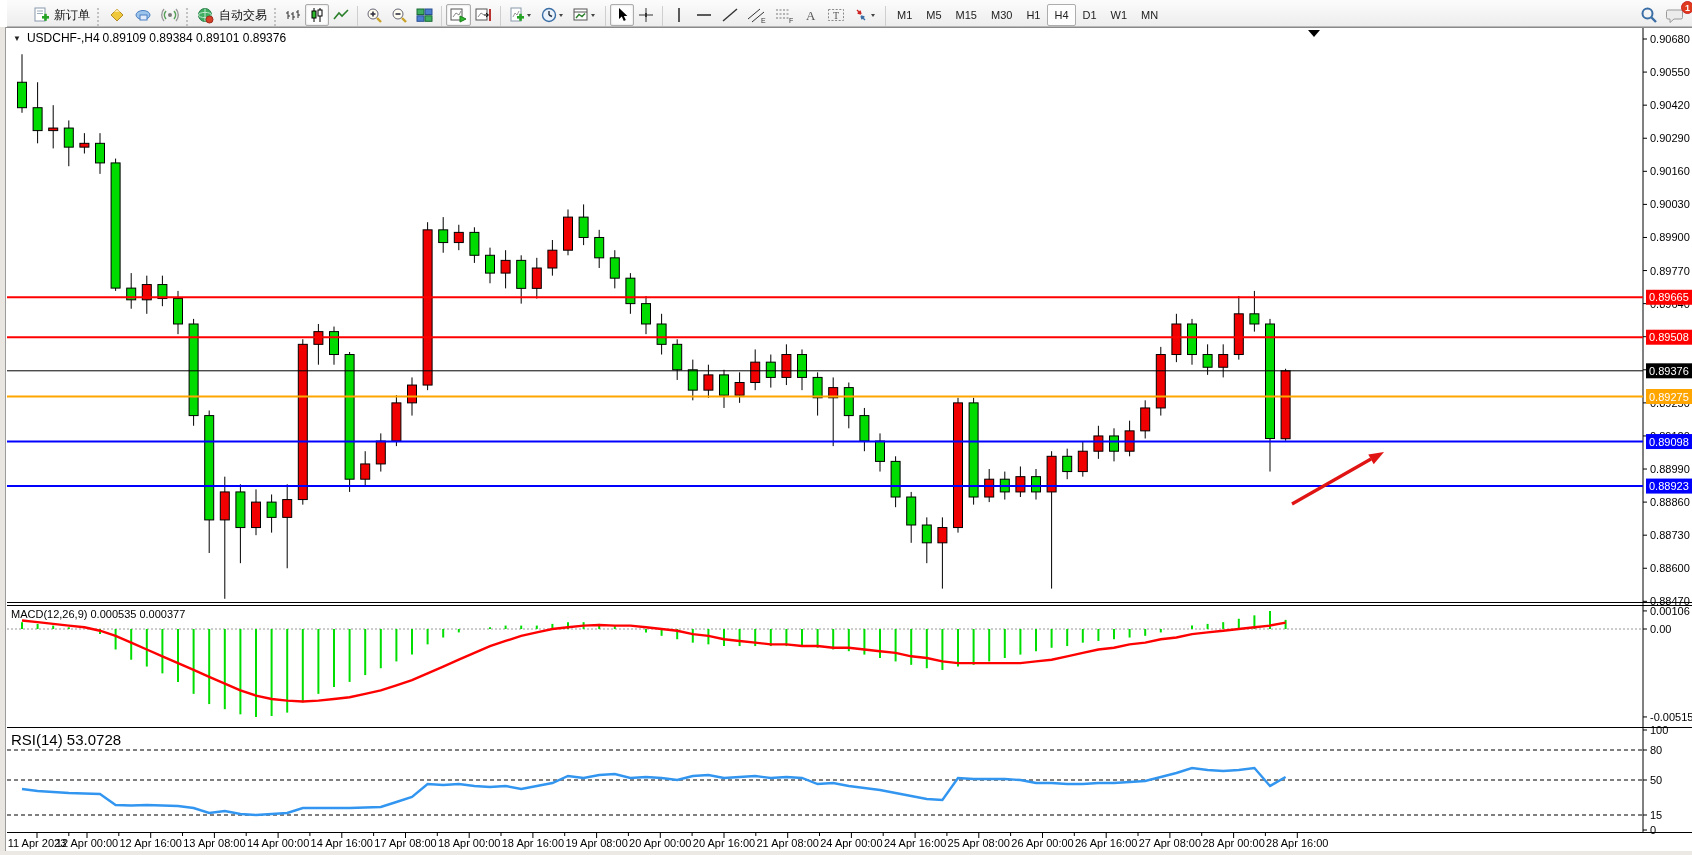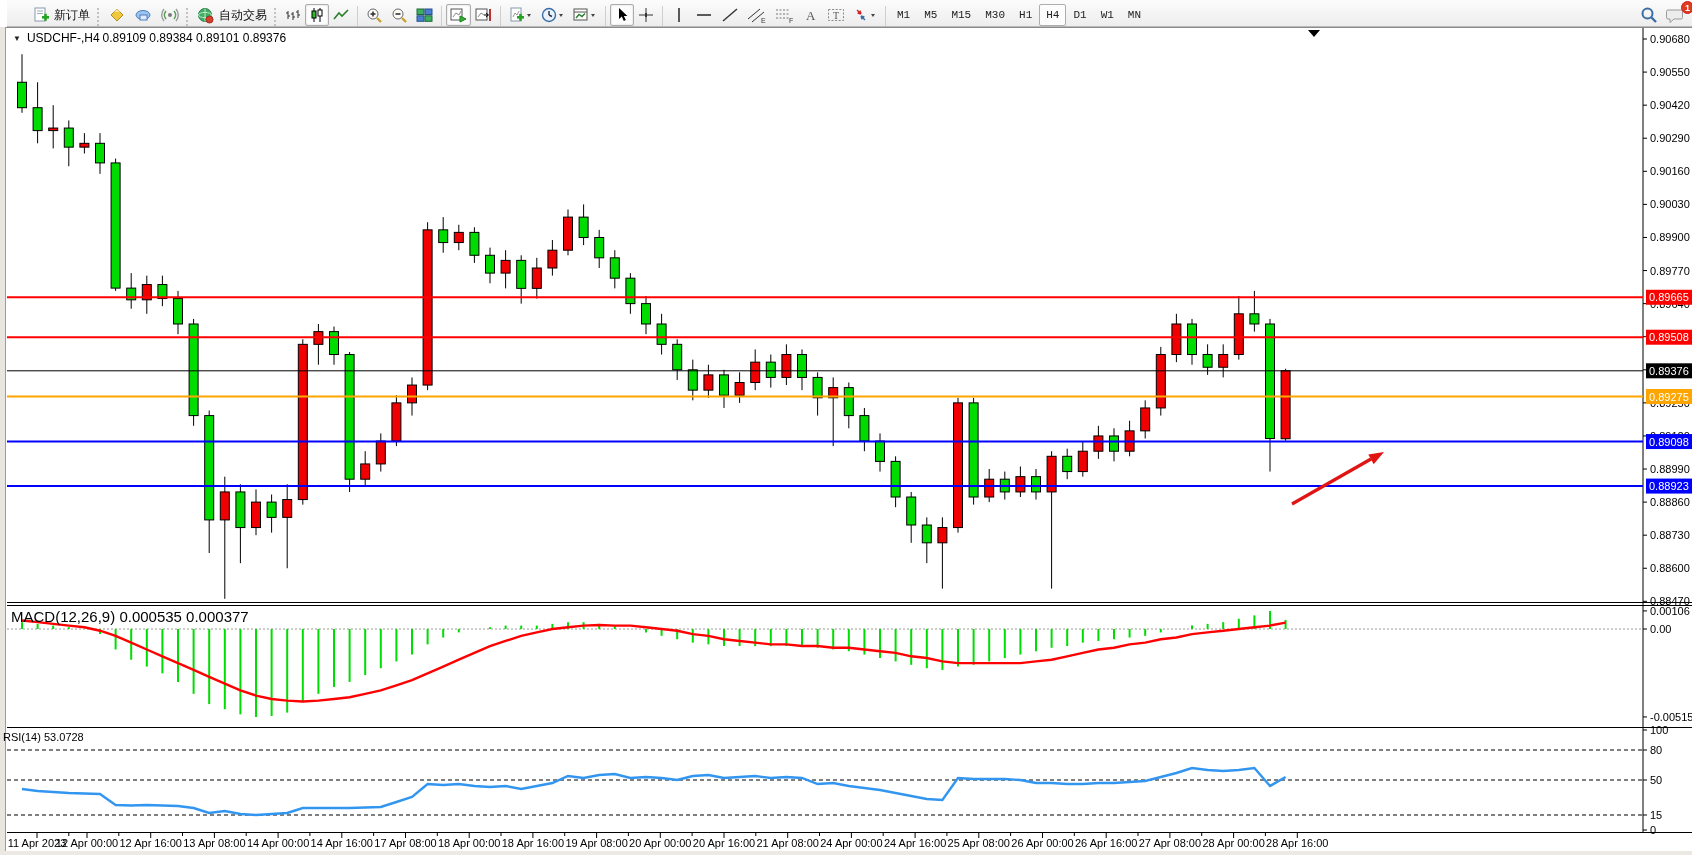--- a/index.html
+++ b/index.html
@@ -26,22 +26,22 @@
   .relwrap { position:relative; }
   
   .leftframe { position:absolute; left:0; top:27px; bottom:0; width:6px; z-index:2;
     background:#e9e6e2; border-right:1px solid #9c9c9c; }
   .botframe { position:absolute; left:0; bottom:0; width:1692px; height:4px; z-index:2; background:#ece9e4; }
   #cv { position:absolute; left:0; top:0; z-index:1; }
   .overlay { position:absolute; z-index:2; white-space:nowrap; color:#000; }
   #title-row { left:13px; top:31px; font-size:12px; display:flex; align-items:center; }
   #title-row .tri { font-size:8px; margin-right:6px; color:#222; }
   #title-row .ohlc { margin-left:3px; }
-  #macd-row { left:11px; top:608px; font-size:15px; }
-  #rsi-row { left:3px; top:731px; font-size:11px; }
+  #macd-row { left:11px; top:608px; font-size:11px; }
+  #rsi-row { left:11px; top:731px; font-size:15px; }
 </style>
 </head>
 <body>
 
 <div class="toolbar">
   <div class="tbtn">
     <span>
       <svg width="17" height="17" viewBox="0 0 17 17">
           <rect x="2" y="1" width="10" height="13" fill="#fff" stroke="#8899aa"></rect>
           <line x1="4" y1="4" x2="10" y2="4" stroke="#9ab"></line>
@@ -275,21 +275,21 @@
   <div class="tbtn">
     <span>
       <svg width="24" height="17" viewBox="0 0 24 17">
           <path d="M4 3 l4 4 M8 7 l-1 -3.4 M8 7 l-3.4 -1" stroke="#c22" fill="none" stroke-width="1.4"></path>
           <path d="M12 13 l-4 -4 M8 9 l1 3.4 M8 9 l3.4 1" stroke="#3a6ea5" fill="none" stroke-width="1.4"></path>
           <path d="M18 7 l4 0 -2 3 z" fill="#444"></path>
         </svg>
     </span>
   </div>
   <div class="tsep"></div>
-  <div id="tf-group" style="display:flex;font-family:Liberation Mono, monospace;">
+  <div id="tf-group" style="display:flex;">
       <div class="tfbtn">M1</div>
       <div class="tfbtn">M5</div>
       <div class="tfbtn">M15</div>
       <div class="tfbtn">M30</div>
       <div class="tfbtn">H1</div>
       <div class="tfbtn active">H4</div>
       <div class="tfbtn">D1</div>
       <div class="tfbtn">W1</div>
       <div class="tfbtn">MN</div>
     </div>

